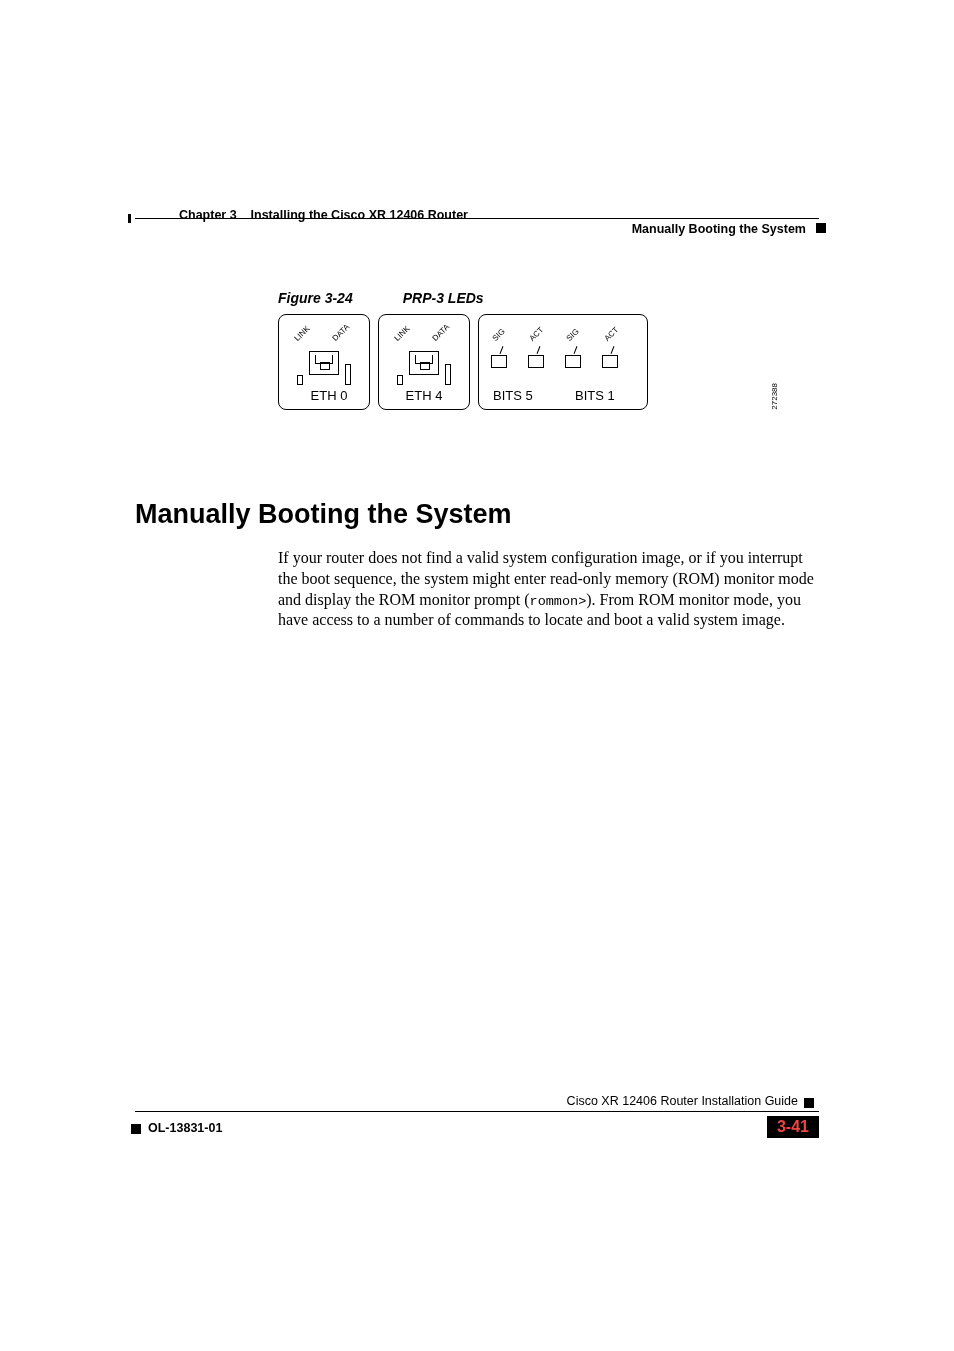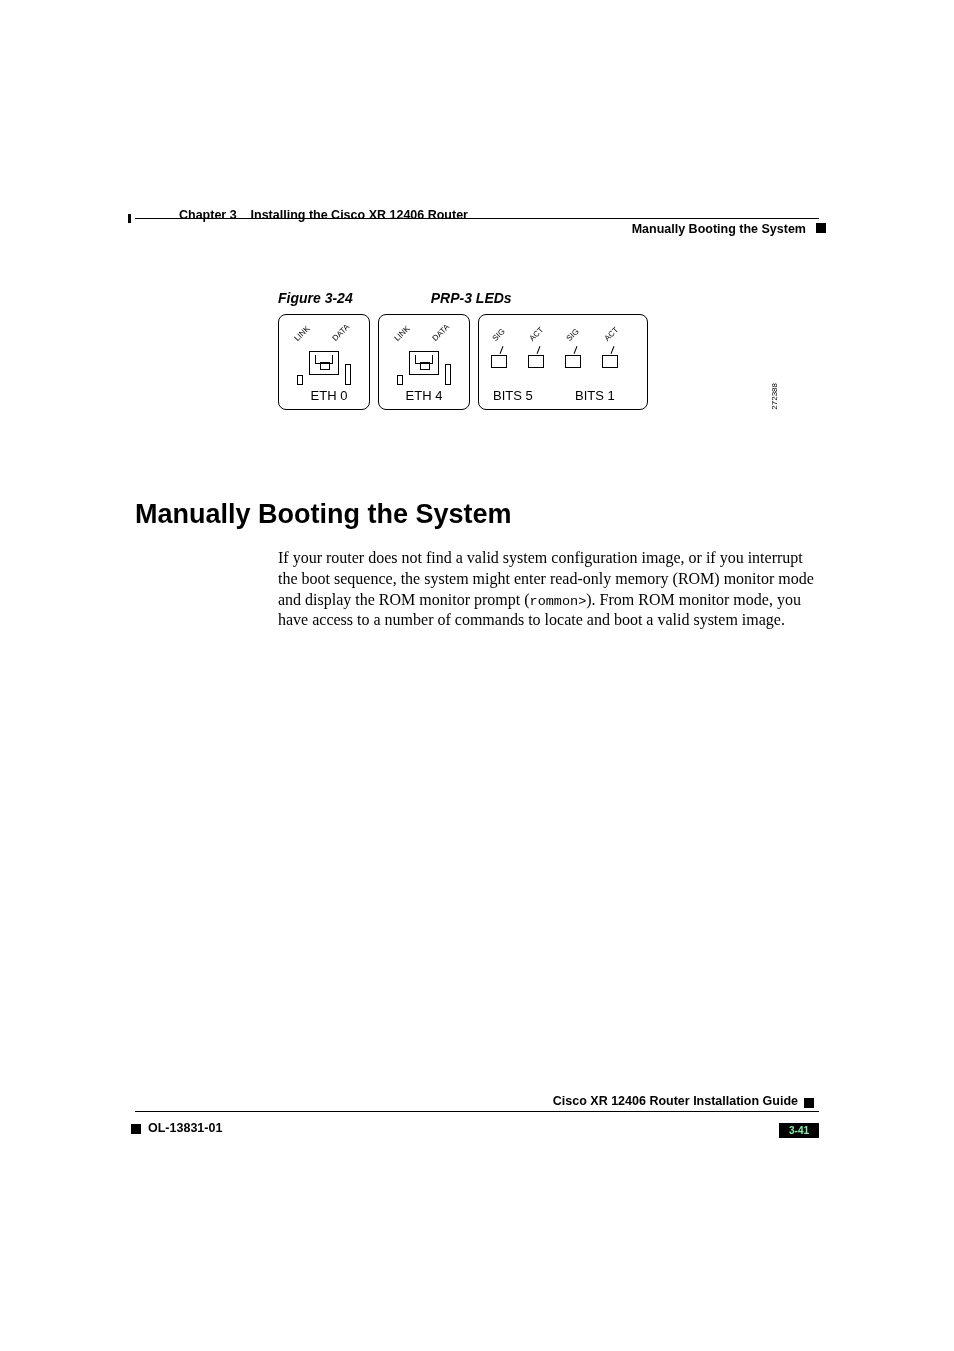--- a/index.html
+++ b/index.html
@@ -58,21 +58,21 @@
     .figure-caption {
       position: absolute;
       top: 290px;
       left: 278px;
       font-family: Arial, Helvetica, sans-serif;
       font-size: 14px;
       font-weight: bold;
       font-style: italic;
     }
     .figure-caption .fig-title {
-      margin-left: 78px;
+      margin-left: 50px;
     }
     .figure-area {
       position: absolute;
       top: 310px;
       left: 278px;
       width: 495px;
       height: 100px;
     }
     .port-group {
       position: absolute;
@@ -196,21 +196,21 @@
       left: 135px;
       right: 135px;
       border-top: 0.75px solid #000;
     }
     .footer-guide {
       position: absolute;
       bottom: 243px;
       right: 156px;
       font-family: Arial, Helvetica, sans-serif;
       font-size: 12.5px;
-      font-weight: bold;
+      font-weight: normal;
     }
     .footer-marker-r {
       position: absolute;
       bottom: 243px;
       right: 140px;
       width: 10px;
       height: 10px;
       background: #000;
     }
     .footer-left {
@@ -227,23 +227,23 @@
       left: 131px;
       width: 10px;
       height: 10px;
       background: #000;
     }
     .page-badge {
       position: absolute;
       bottom: 213px;
       right: 135px;
       background: #000;
-      color: #86efac;
-      font-family: Arial, Helvetica, sans-serif;
-      font-size: 10px;
+      color: #ef4444;
+      font-family: Arial, Helvetica, sans-serif;
+      font-size: 16px;
       font-weight: bold;
       padding: 2px 10px;
     }
   </style>
 </head>
 <body>
 
 <div class="header-marker-left"></div>
 <div class="page-header">
   <span class="chapter-line">

